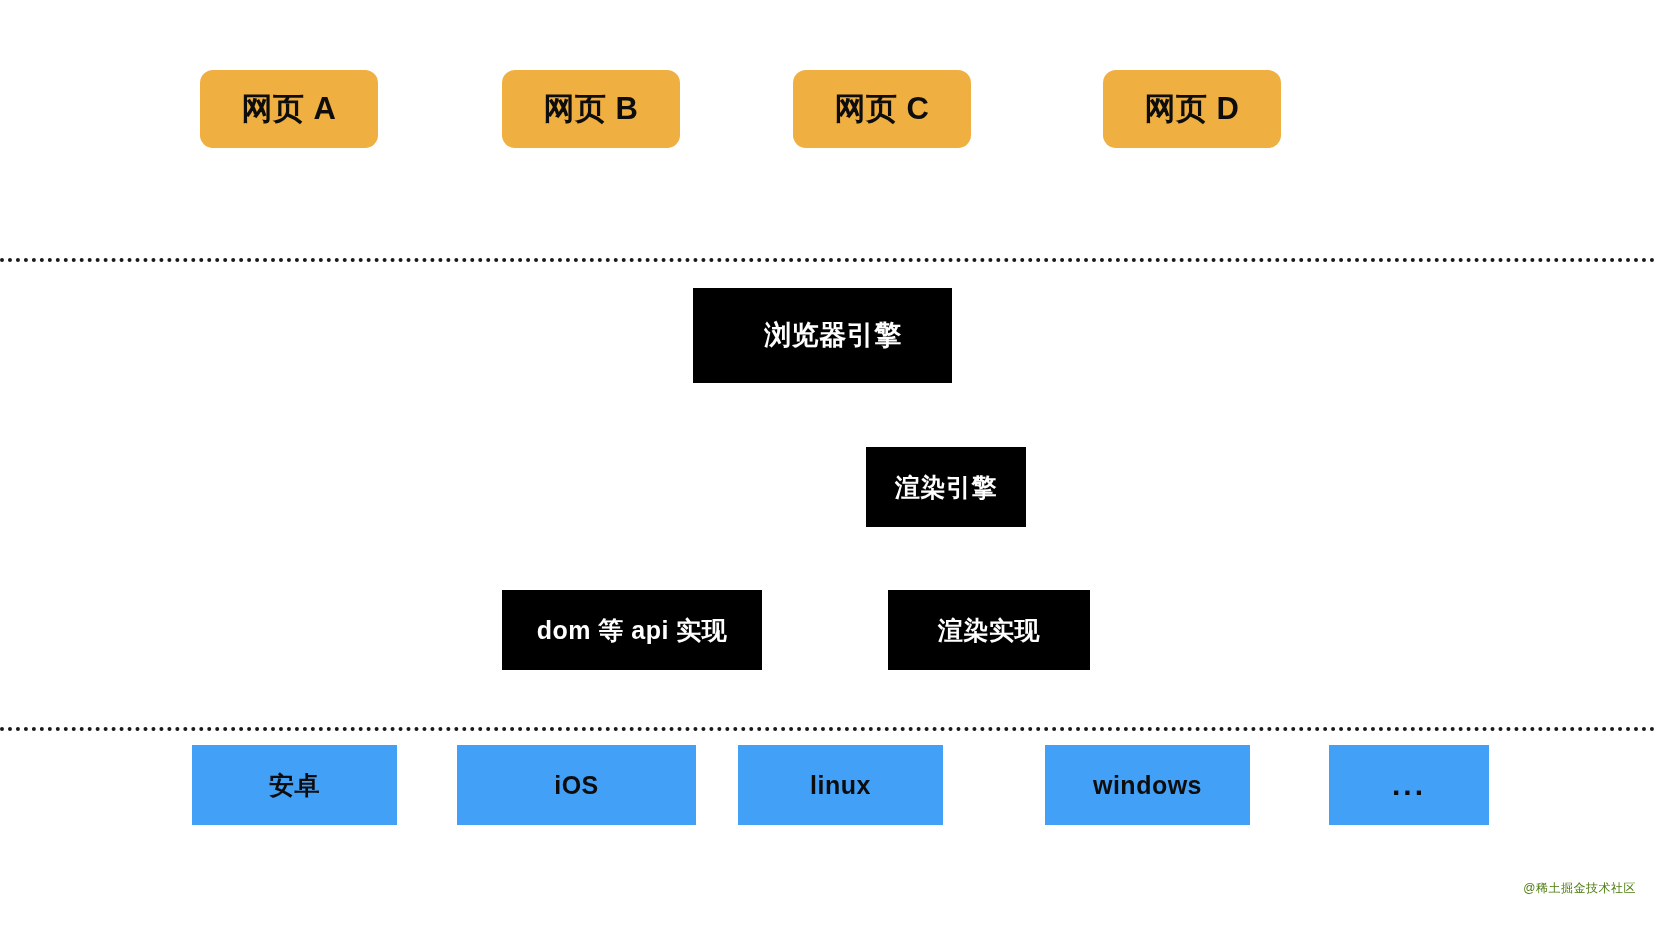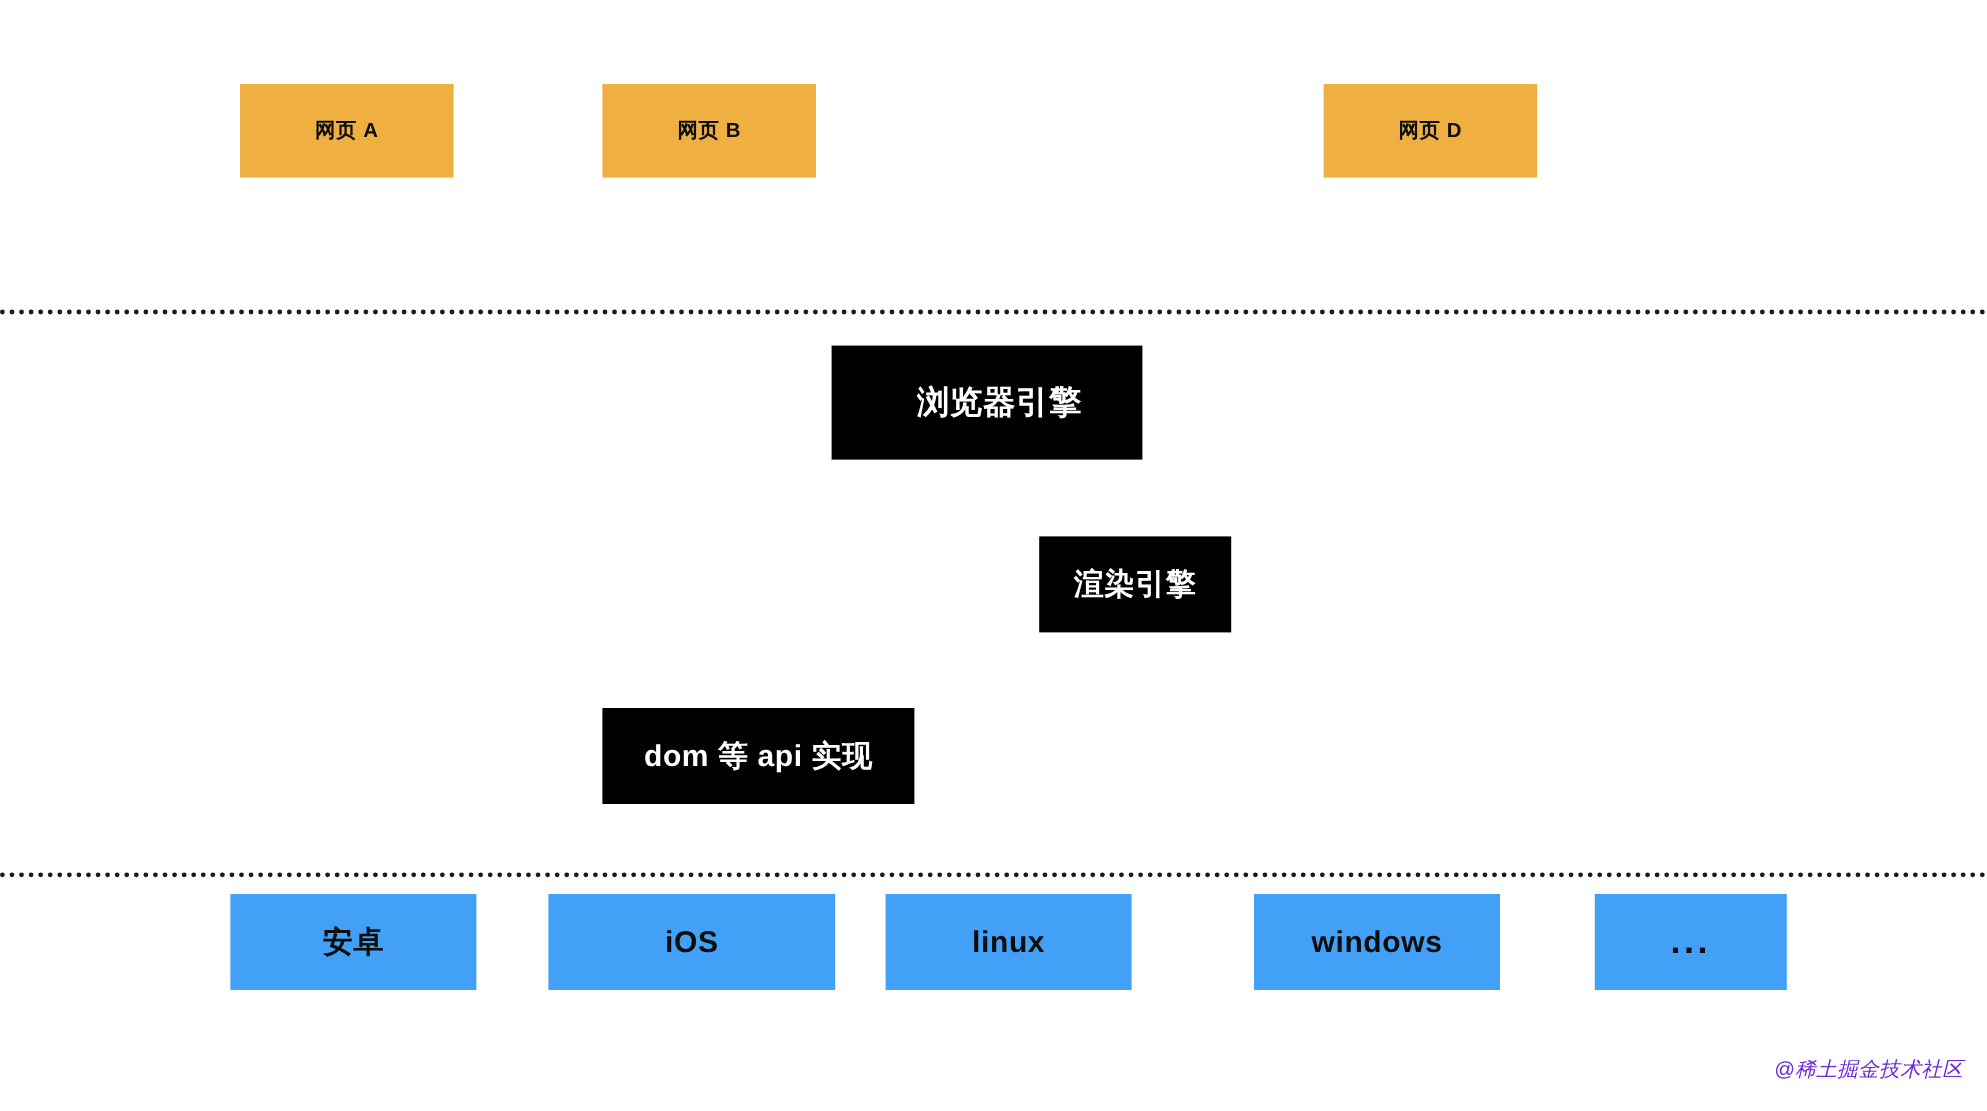--- a/index.html
+++ b/index.html
@@ -30,23 +30,24 @@
     text-align: center;
     line-height: 1.2;
     white-space: nowrap;
     user-select: none;
   }
 
   
   .page-box {
     background: #efaf41;
     color: #0d0d0d;
-    font-size: 17px;
+    font-size: 31px;
     font-weight: 700;
     letter-spacing: 0.5px;
+    border-radius: 13px;
   }
 
   
   .engine-box {
     background: #000000;
     color: #ffffff;
     font-weight: 700;
     letter-spacing: 0.5px;
   }
   .engine-box.lvl1 { font-size: 27px; }
@@ -73,39 +74,40 @@
     left: 0;
     width: 1656px;
     height: 0;
     border-top: 4px dotted #1a1a1a;
   }
 
   
   .watermark {
     position: absolute;
     right: 20px;
-    font-size: 17px;
-    color: #6d28d9;
+    font-size: 12px;
+    color: #4d7c0f;
     font-weight: 400;
     letter-spacing: 0.5px;
     white-space: nowrap;
-    font-style: italic;
   }
 </style>
 </head>
 <body>
 
 <div id="diagram">
     <div class="box page-box" style="left: 200px; top: 70px; width: 178px; height: 78px;">网页 A</div>
     <div class="box page-box" style="left: 502px; top: 70px; width: 178px; height: 78px;">网页 B</div>
+    <div class="box page-box" style="left: 793px; top: 70px; width: 178px; height: 78px;">网页 C</div>
     <div class="box page-box" style="left: 1103px; top: 70px; width: 178px; height: 78px;">网页 D</div>
     <div class="divider" style="top: 258px;"></div>
     <div class="divider" style="top: 727px;"></div>
     <div class="box engine-box lvl1" style="left: 693px; top: 288px; width: 259px; height: 95px; padding-left: 21px;">浏览器引擎</div>
     <div class="box engine-box lvl3" style="left: 502px; top: 590px; width: 260px; height: 80px;">dom 等 api 实现</div>
     <div class="box engine-box lvl2" style="left: 866px; top: 447px; width: 160px; height: 80px;">渲染引擎</div>
+    <div class="box engine-box lvl3" style="left: 888px; top: 590px; width: 202px; height: 80px;">渲染实现</div>
     <div class="box os-box" style="left: 155px; top: 745px; width: 205px; height: 80px;">安卓</div>
     <div class="box os-box" style="left: 420px; top: 745px; width: 239px; height: 80px;">iOS</div>
     <div class="box os-box" style="left: 701px; top: 745px; width: 205px; height: 80px;">linux</div>
     <div class="box os-box" style="left: 1008px; top: 745px; width: 205px; height: 80px;">windows</div>
     <div class="box os-box ellipsis" style="left: 1292px; top: 745px; width: 160px; height: 80px;">...</div>
     <div class="watermark" style="top: 880px;">@稀土掘金技术社区</div>
   </div>
 
 </body></html>

